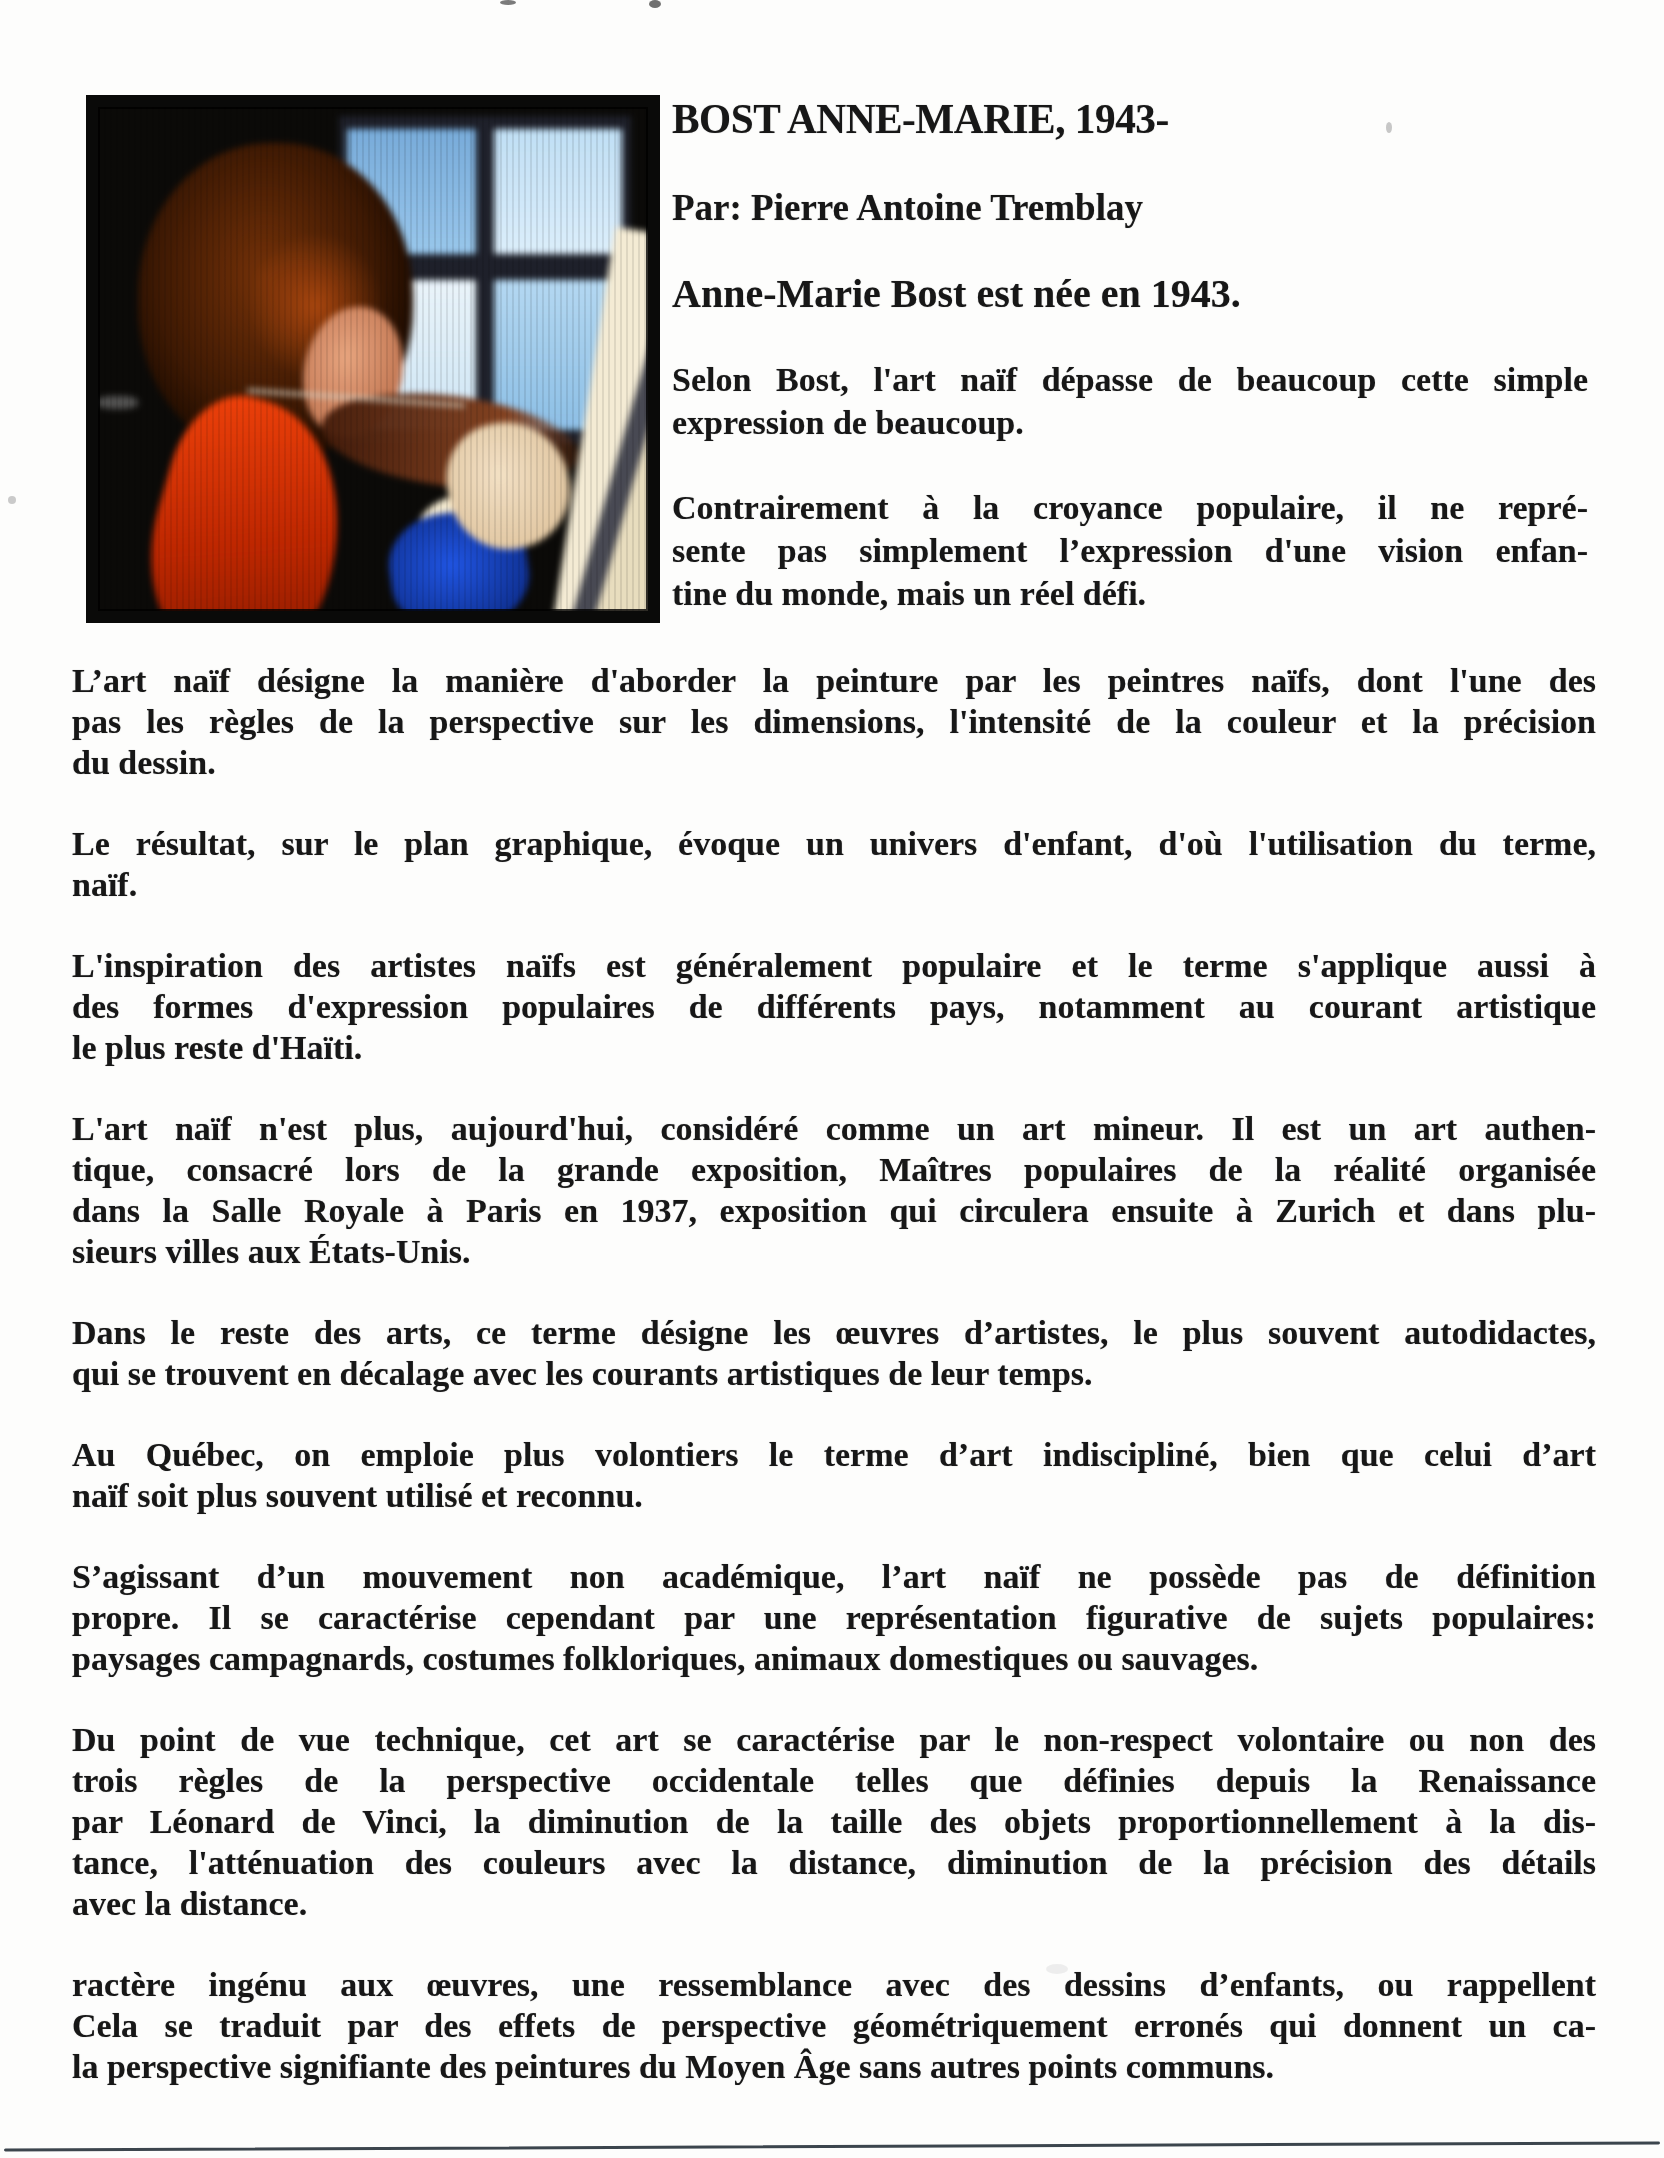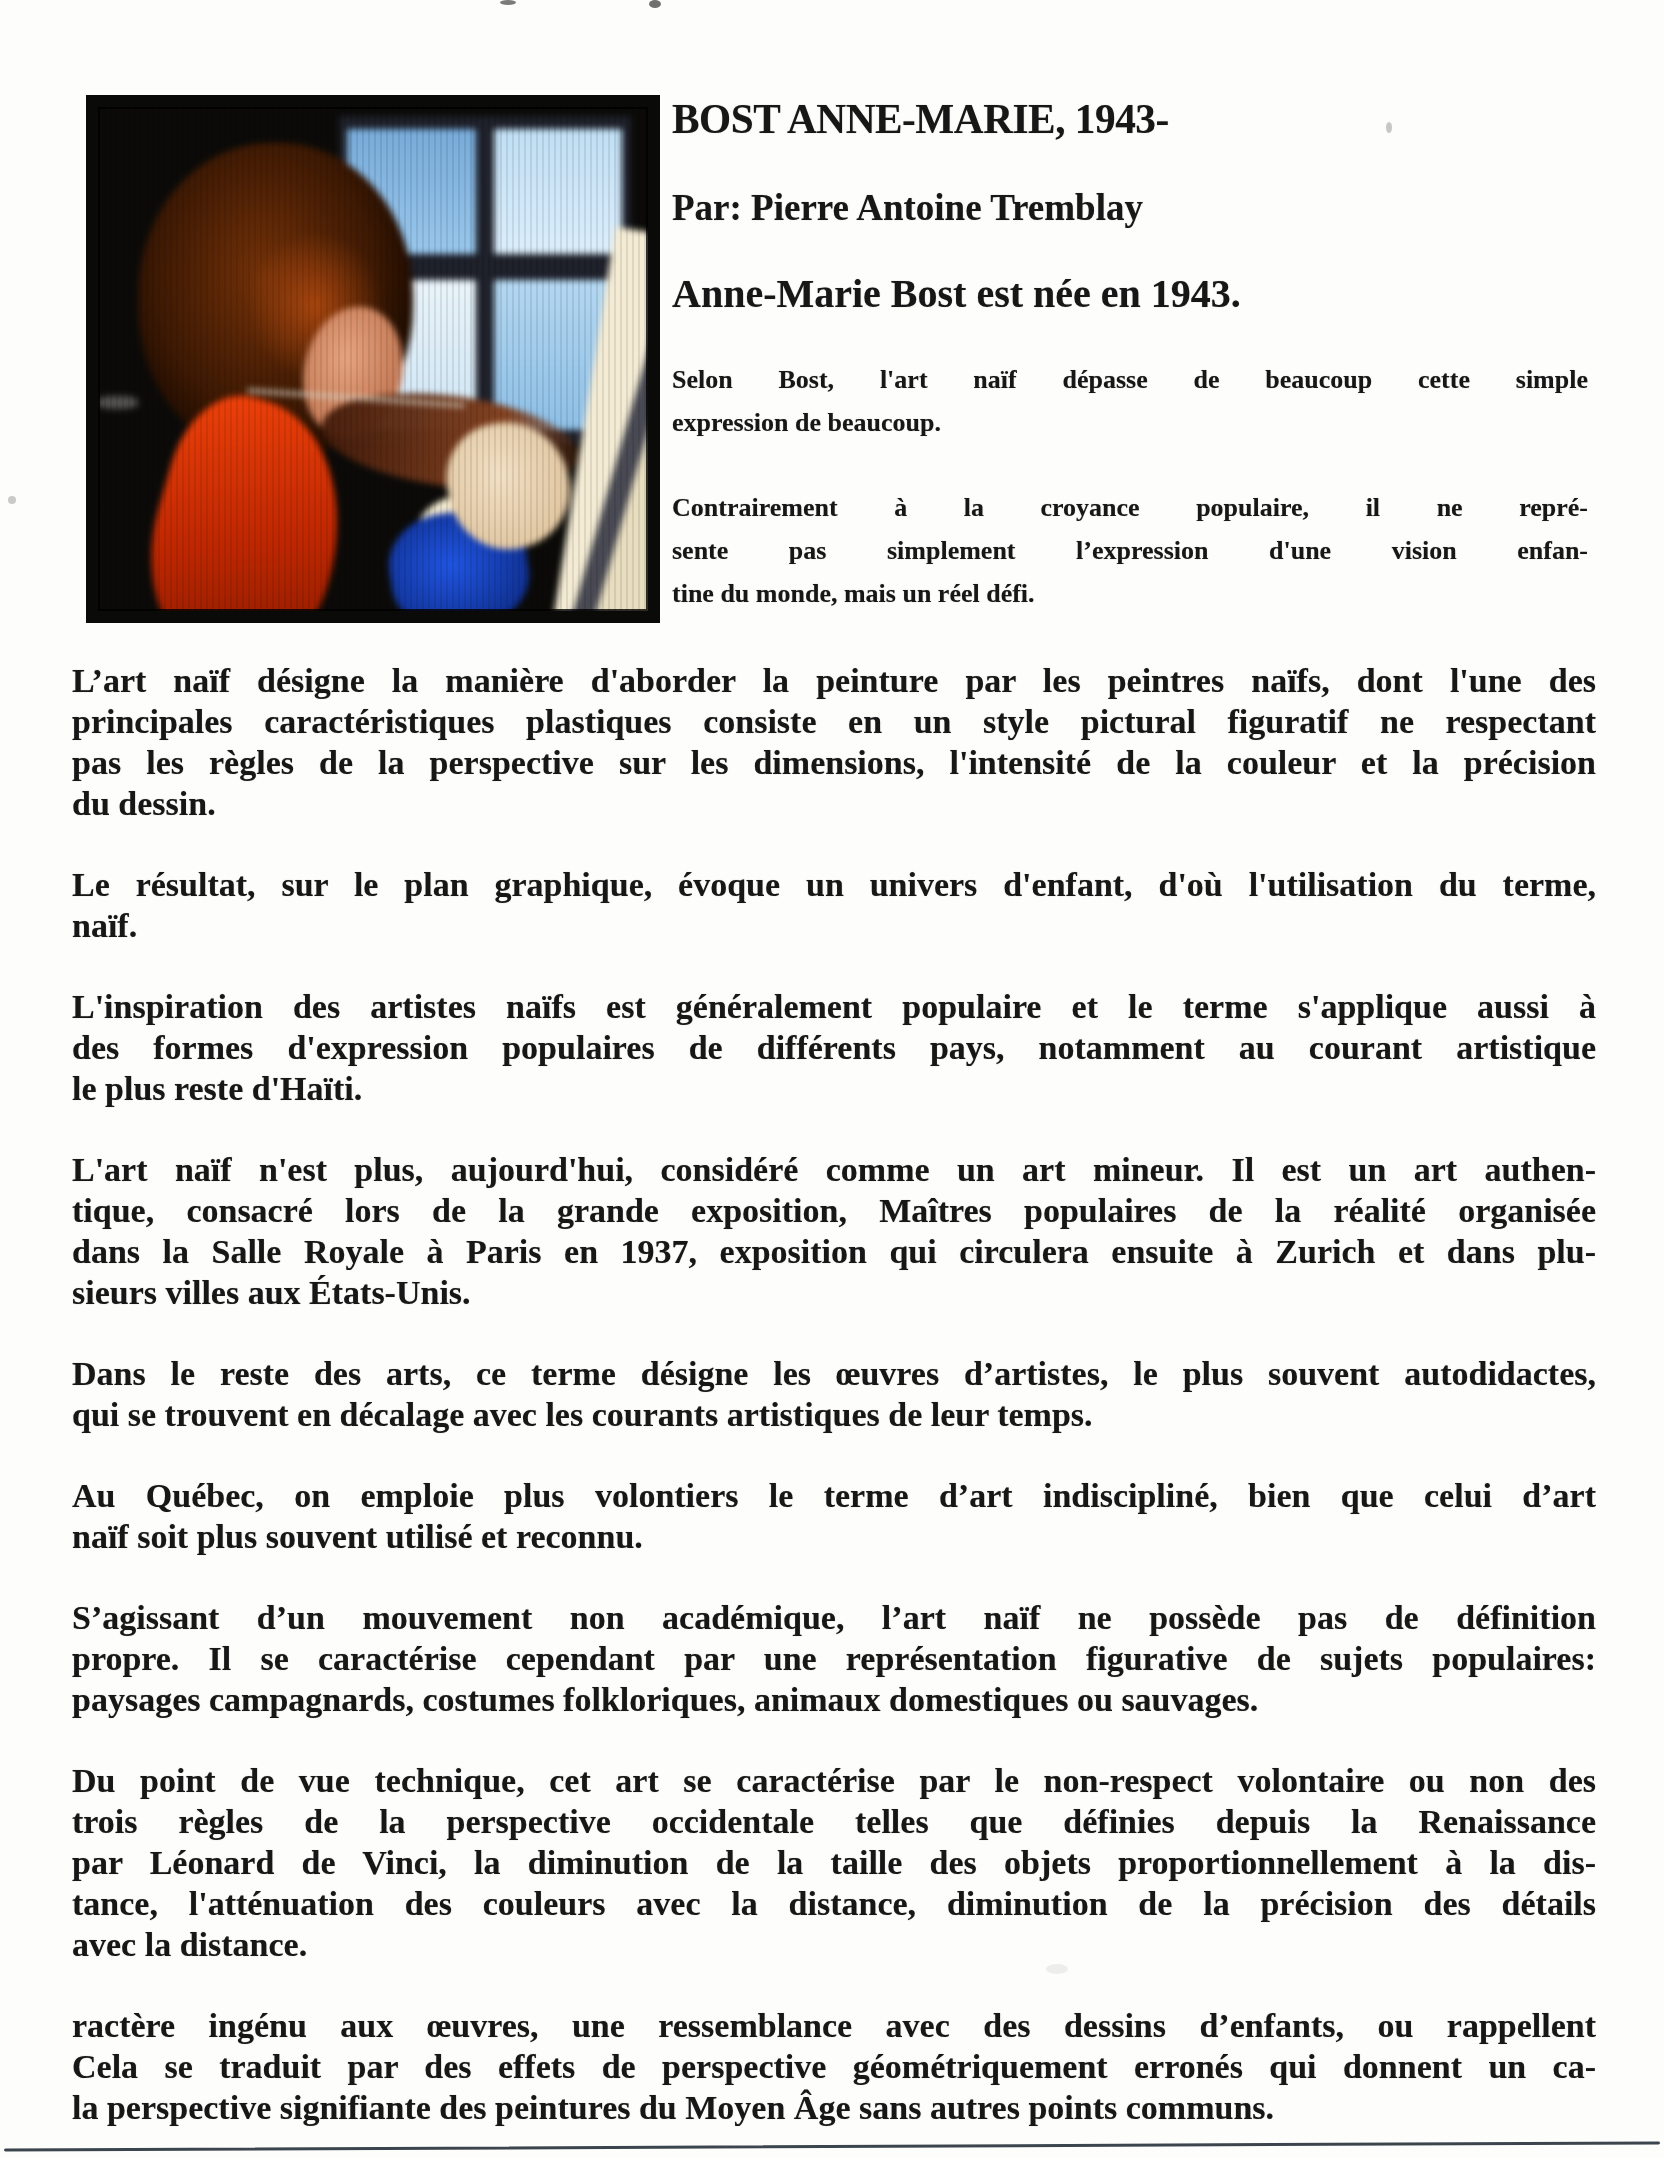--- a/index.html
+++ b/index.html
@@ -114,21 +114,21 @@
   }
   .hdr h1 {
     margin: 0;
     font-size: 43px; line-height: 48px;
     letter-spacing: -0.5px;
     transform: scaleX(.96); transform-origin: left;
     white-space: nowrap;
   }
   .byline  { margin: 43px 0 0 0; font-size: 37px; line-height: 44px; }
   .birth   { margin: 44px 0 0 0; font-size: 40px; line-height: 40px; }
-  .intro   { margin-top: 44px; font-size: 26px; }
+  .intro   { margin-top: 44px; font-size: 34px; }
   .intro + .intro { margin-top: 42px; }
   .intro .tline { line-height: 43px; }
 
   .bodytext {
     position: absolute;
     left: 72px; top: 660px; width: 1524px;
     font-size: 34px;
   }
   .bodytext .para { margin: 0 0 40px 0; }
   .bodytext .para:last-child { margin-bottom: 0; }
@@ -206,21 +206,20 @@
     <div class="para intro">
         <div class="tline">Contrairement à la croyance populaire, il ne repré-</div>
         <div class="tline">sente pas simplement l’expression d'une vision enfan-</div>
         <div class="tline tlast">tine du monde, mais un réel défi.</div>
       </div>
   </header>
 
   <main class="bodytext">
     <div class="para">
         <div class="tline">L’art naïf désigne la manière d'aborder la peinture par les peintres naïfs, dont l'une des</div>
-        <div class="tline">principales caractéristiques plastiques consiste en un style pictural figuratif ne respectant</div>
         <div class="tline">pas les règles de la perspective sur les dimensions, l'intensité de la couleur et la précision</div>
         <div class="tline tlast">du dessin.</div>
       </div>
     <div class="para">
         <div class="tline">Le résultat, sur le plan graphique, évoque un univers d'enfant, d'où l'utilisation du terme,</div>
         <div class="tline tlast">naïf.</div>
       </div>
     <div class="para">
         <div class="tline">L'inspiration des artistes naïfs est généralement populaire et le terme s'applique aussi à</div>
         <div class="tline">des formes d'expression populaires de différents pays, notamment au courant artistique</div>

